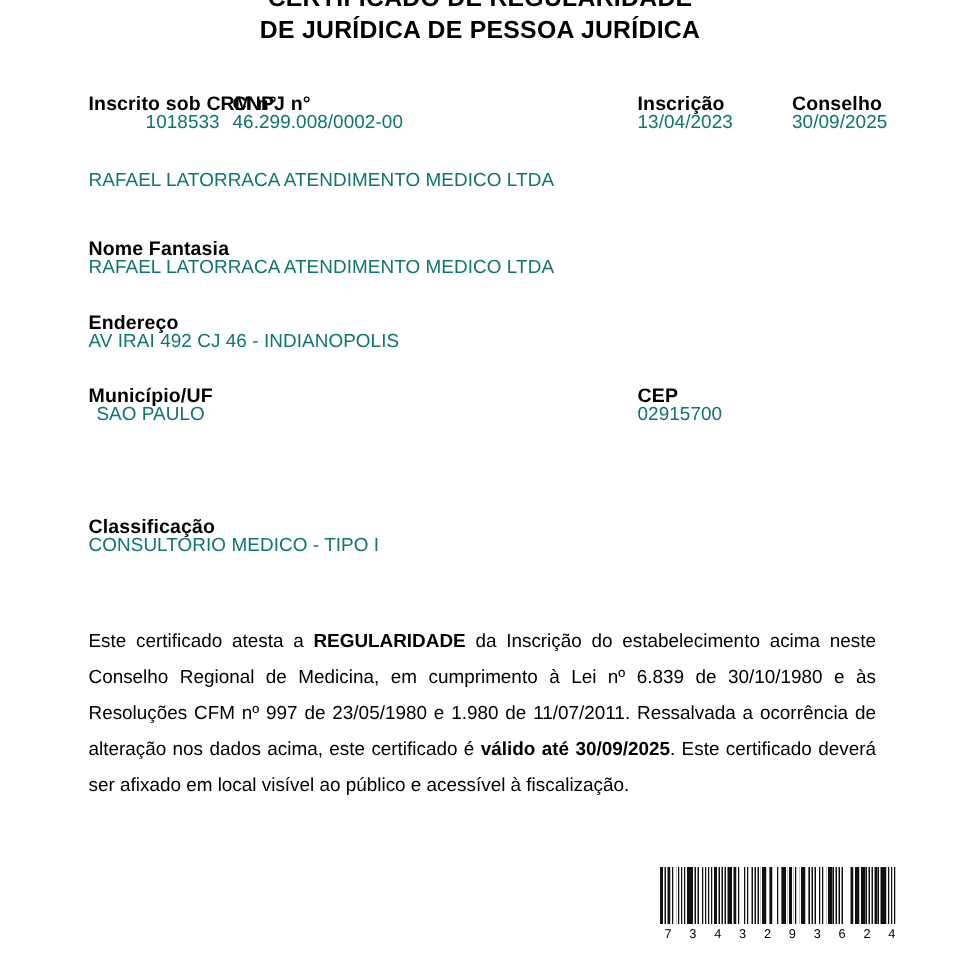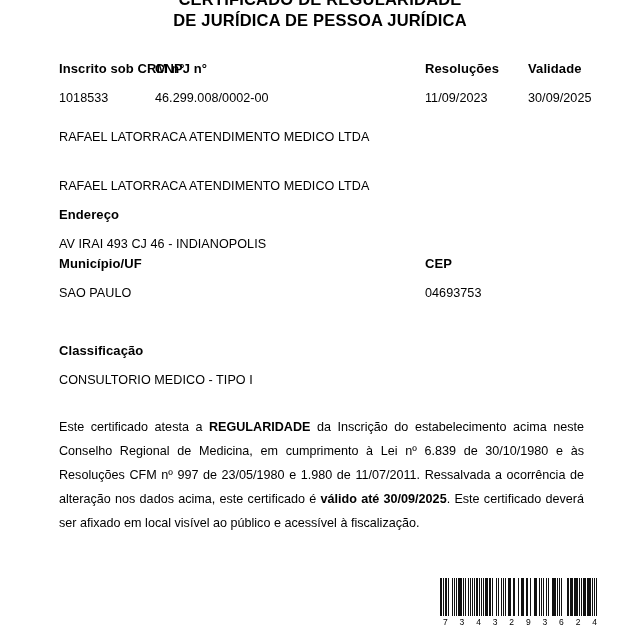--- a/index.html
+++ b/index.html
@@ -60,22 +60,23 @@
     line-height: 9px;
     white-space: nowrap;
     color: #000;
   }
   .field-value {
     font-size: 12.6px;
     font-weight: normal;
     letter-spacing: 0.05px;
     line-height: 15px;
     white-space: nowrap;
-    margin-top: 18px;
-    color: #000000;
+    margin-top: 1px;
+    color: #0f766e;
+    text-align: center;
   }
 
   
   .col-a { left: 59px; }
   .col-b { left: 155px; }
   .col-c { left: 425px; }
   .col-d { left: 528px; }
 
   .r0 { top: 0px; }
   .r1 { top: 48px; }
@@ -144,56 +145,57 @@
     <div class="field-row r0">
       <div class="field col-a">
         <div class="field-label">Inscrito sob CRM n°</div>
         <div class="field-value">1018533</div>
       </div>
       <div class="field col-b">
         <div class="field-label">CNPJ n°</div>
         <div class="field-value">46.299.008/0002-00</div>
       </div>
       <div class="field col-c">
-        <div class="field-label">Resoluções</div>
-        <div class="field-value">11/09/2023</div>
+        <div class="field-label">Inscrição</div>
+        <div class="field-value">13/04/2023</div>
       </div>
       <div class="field col-d">
-        <div class="field-label">Validade</div>
+        <div class="field-label">Conselho</div>
         <div class="field-value">30/09/2025</div>
       </div>
     </div>
 
     <div class="field-row r1">
       <div class="field col-a">
         <div class="field-value">RAFAEL LATORRACA ATENDIMENTO MEDICO LTDA</div>
       </div>
     </div>
 
     <div class="field-row r2">
       <div class="field col-a">
+        <div class="field-label">Nome Fantasia</div>
         <div class="field-value">RAFAEL LATORRACA ATENDIMENTO MEDICO LTDA</div>
       </div>
     </div>
 
     <div class="field-row r3">
       <div class="field col-a">
         <div class="field-label">Endereço</div>
-        <div class="field-value">AV IRAI 493 CJ 46 - INDIANOPOLIS</div>
+        <div class="field-value">AV IRAI 492 CJ 46 - INDIANOPOLIS</div>
       </div>
     </div>
 
     <div class="field-row r4">
       <div class="field col-a">
         <div class="field-label">Município/UF</div>
         <div class="field-value">SAO PAULO</div>
       </div>
       <div class="field col-c">
         <div class="field-label">CEP</div>
-        <div class="field-value">04693753</div>
+        <div class="field-value">02915700</div>
       </div>
     </div>
 
     <div class="field-row r5">
       <div class="field col-a">
       </div>
     </div>
 
     <div class="field-row r6">
       <div class="field col-a">

